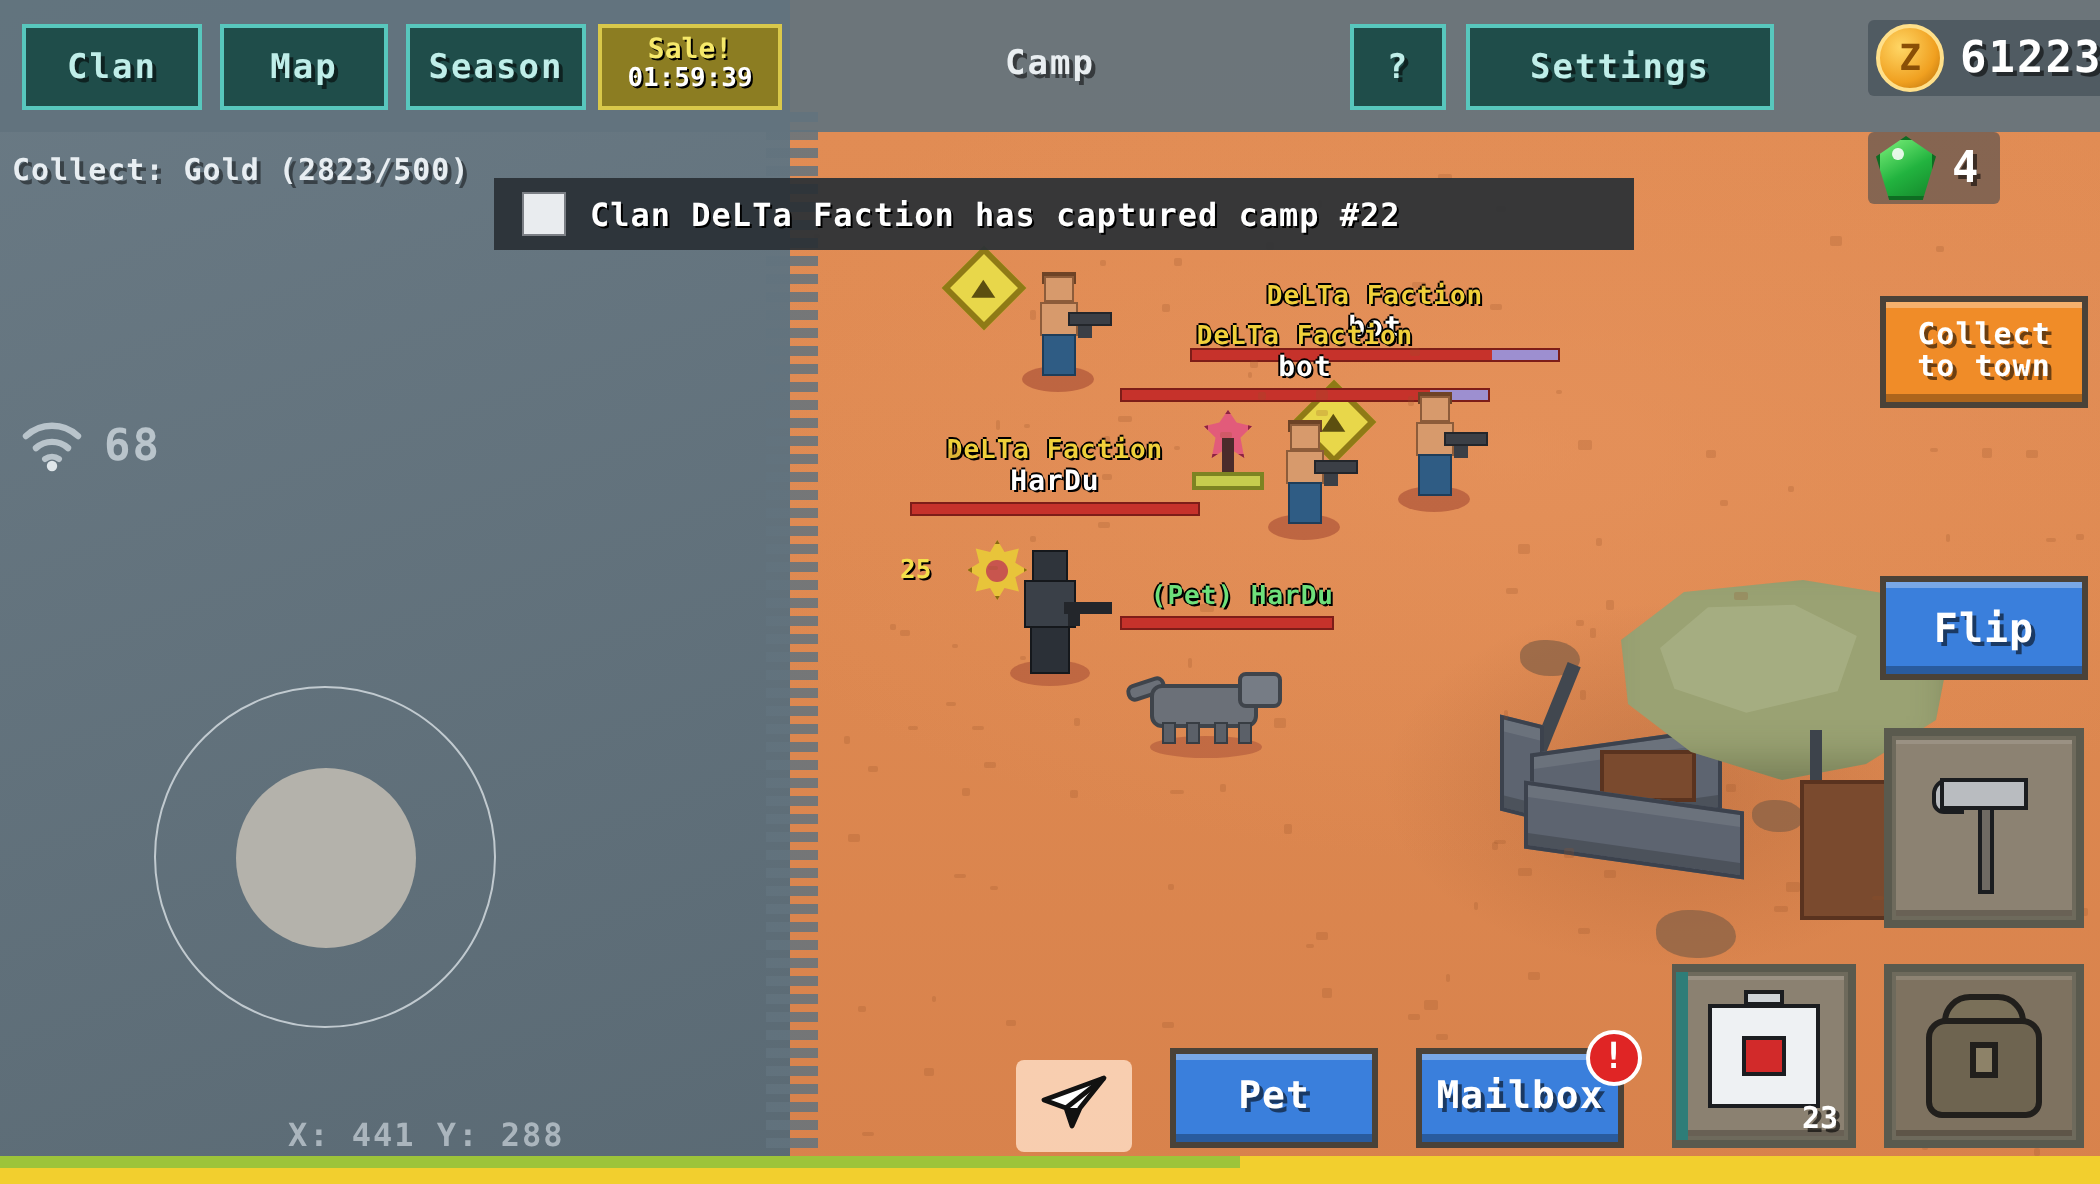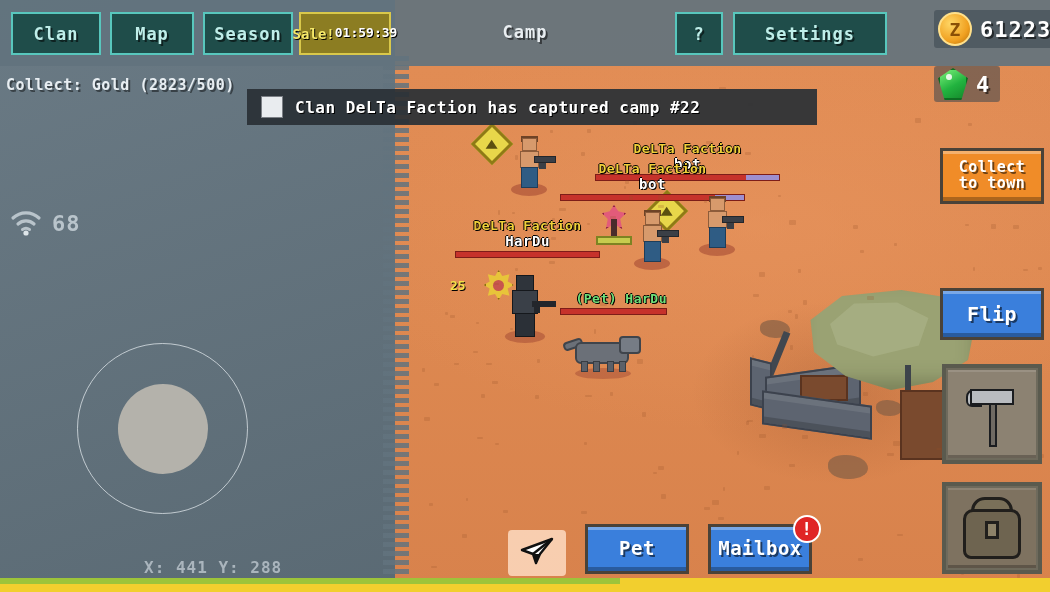--- a/index.html
+++ b/index.html
@@ -155,21 +155,21 @@
     position:absolute; top:12px; height:43px;
     background:#1f4d4a; border:2px solid #58c7bd;
     display:flex; align-items:center; justify-content:center;
     color:#bfeee9; font-size:17px; font-weight:bold; letter-spacing:1px;
     text-shadow:2px 2px 0 rgba(0,0,0,.55);
     cursor:pointer;
   }
   .btn-sale{
     position:absolute; top:12px; left:299px; width:92px; height:43px;
     background:#8c7d22; border:2px solid #d9c84a;
-    display:flex;flex-direction:row;align-items:center;justify-content:center;
+    display:flex;flex-direction:column;align-items:center;justify-content:center;
     cursor:pointer;
   }
   .btn-sale .s1{ color:#f6e96a; font-size:14px; font-weight:bold; line-height:1; text-shadow:1px 1px 0 #000;}
   .btn-sale .s2{ color:#fff; font-size:13px; font-weight:bold; line-height:1.25; text-shadow:1px 1px 0 #000;}
   .loc-title{
     position:absolute; left:430px; top:22px; width:190px; text-align:center;
     color:#e9eef1; font-size:17px; font-weight:bold; letter-spacing:1px;
     text-shadow:2px 2px 0 rgba(0,0,0,.5);
   }
 
@@ -602,20 +602,29 @@
   </div>
 
   <div class="slot s-tool">
     <div class="hammer">
       <div class="claw"></div>
         <div class="head"></div>
         <div class="handle"></div>
     </div>
   </div>
 
+  <div class="slot s-med">
+    <span class="teal-edge"></span>
+    <div class="medkit">
+      <div class="hdl"></div>
+        <div class="box"></div>
+        <div class="cross"></div>
+    </div>
+    <span class="count">23</span>
+  </div>
 
   <div class="slot s-bag">
     <div class="backpack">
       <div class="flap"></div>
         <div class="body"></div>
         <div class="buckle"></div>
     </div>
   </div>
 
   <div class="sendbtn">

